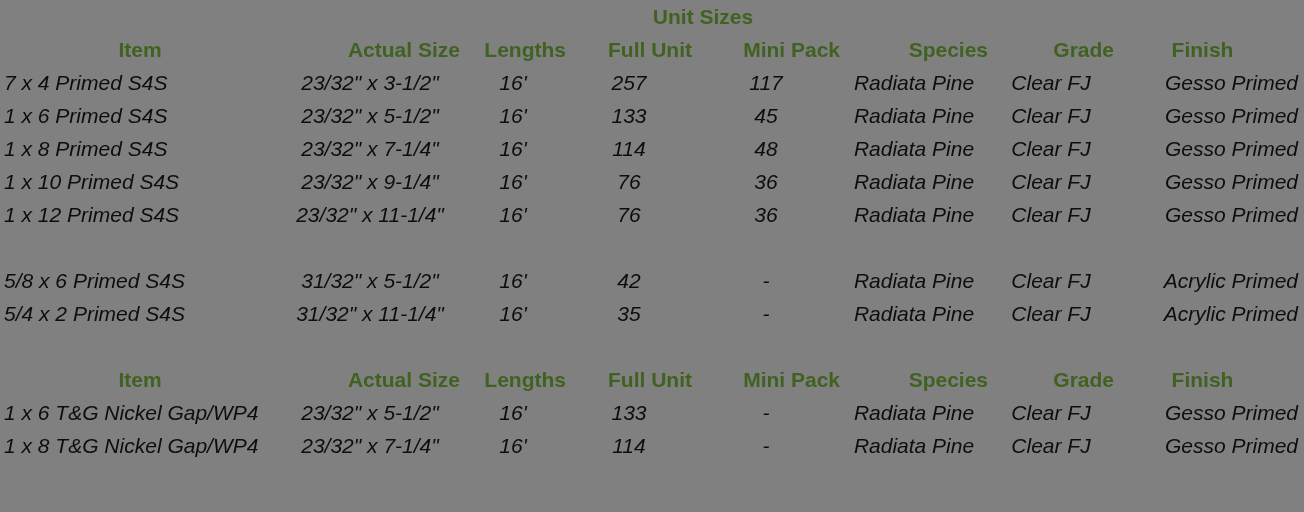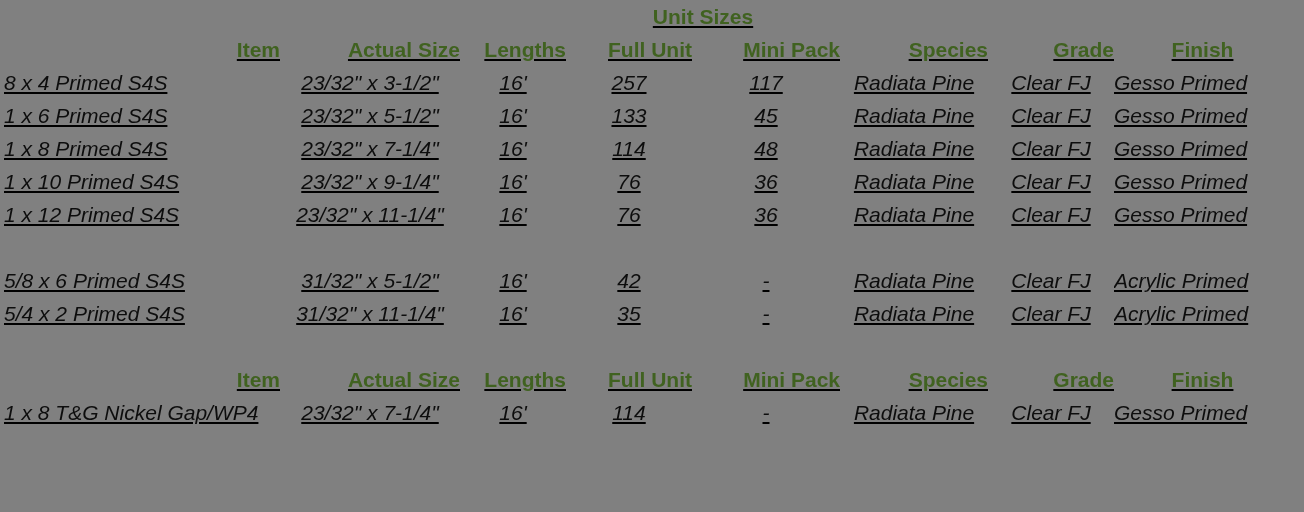--- a/index.html
+++ b/index.html
@@ -13,21 +13,20 @@
     background: #808080;
     font-family: "Liberation Sans", sans-serif;
     overflow: hidden;
   }
   .sheet {
     position: relative;
     width: 1184px;
     height: 512px;
     background: #808080;
     box-sizing: border-box;
-    text-decoration: underline;
   }
   table.grid {
     width: 1304px;
     border-collapse: collapse;
     table-layout: fixed;
   }
   table.grid col.c-item     { width: 280px; }
   table.grid col.c-actual   { width: 180px; }
   table.grid col.c-lengths  { width: 106px; }
   table.grid col.c-full     { width: 126px; }
@@ -61,33 +60,33 @@
   }
 
   
   .hdr td {
     color: #406220;
     font-weight: bold;
     font-size: 21px;
     height: 30px;
     line-height: 30px;
   }
-  .hdr td.left  { text-align: right;  }
+  .hdr td.left  { text-align: center;  }
   .hdr td.ctr   { text-align: right; }
   .hdr td.c-finish-cell { text-align: center; padding-right: 13px; }
 
   
   .data td {
     color: #0d0d0d;
     font-style: italic;
     font-size: 21px;
   }
   .data td.left  { text-align: left;  padding-left: 4px; }
   .data td.ctr   { text-align: center; }
-  .data td.c-finish-cell { text-align: left; padding-right: 6px; }
+  .data td.c-finish-cell { text-align: right; padding-right: 6px; }
 
   .rule td {
     border-bottom: 2px solid #17181a;
   }
 
   
   .spacer td {
     height: 33px;
     line-height: 33px;
   }
@@ -124,21 +123,21 @@
         <td class="ctr">Actual Size</td>
         <td class="ctr">Lengths</td>
         <td class="ctr">Full Unit</td>
         <td class="ctr">Mini Pack</td>
         <td class="ctr">Species</td>
         <td class="ctr">Grade</td>
         <td class="c-finish-cell">Finish</td>
       </tr>
 
       <tr class="data rule">
-        <td class="left">8 x 4 Primed S4S</td>
+        <td class="left">7 x 4 Primed S4S</td>
         <td class="ctr">23/32" x 3-1/2"</td>
         <td class="ctr">16'</td>
         <td class="ctr">257</td>
         <td class="ctr">117</td>
         <td class="ctr">Radiata Pine</td>
         <td class="ctr">Clear FJ</td>
         <td class="c-finish-cell">Gesso Primed</td>
       </tr>
       <tr class="data rule">
         <td class="left">1 x 6 Primed S4S</td>
@@ -215,20 +214,30 @@
         <td class="ctr">Actual Size</td>
         <td class="ctr">Lengths</td>
         <td class="ctr">Full Unit</td>
         <td class="ctr">Mini Pack</td>
         <td class="ctr">Species</td>
         <td class="ctr">Grade</td>
         <td class="c-finish-cell">Finish</td>
       </tr>
 
       <tr class="data rule">
+        <td class="left">1 x 6 T&amp;G Nickel Gap/WP4</td>
+        <td class="ctr">23/32" x 5-1/2"</td>
+        <td class="ctr">16'</td>
+        <td class="ctr">133</td>
+        <td class="ctr">-</td>
+        <td class="ctr">Radiata Pine</td>
+        <td class="ctr">Clear FJ</td>
+        <td class="c-finish-cell">Gesso Primed</td>
+      </tr>
+      <tr class="data rule">
         <td class="left">1 x 8 T&amp;G Nickel Gap/WP4</td>
         <td class="ctr">23/32" x 7-1/4"</td>
         <td class="ctr">16'</td>
         <td class="ctr">114</td>
         <td class="ctr">-</td>
         <td class="ctr">Radiata Pine</td>
         <td class="ctr">Clear FJ</td>
         <td class="c-finish-cell">Gesso Primed</td>
       </tr>
 

